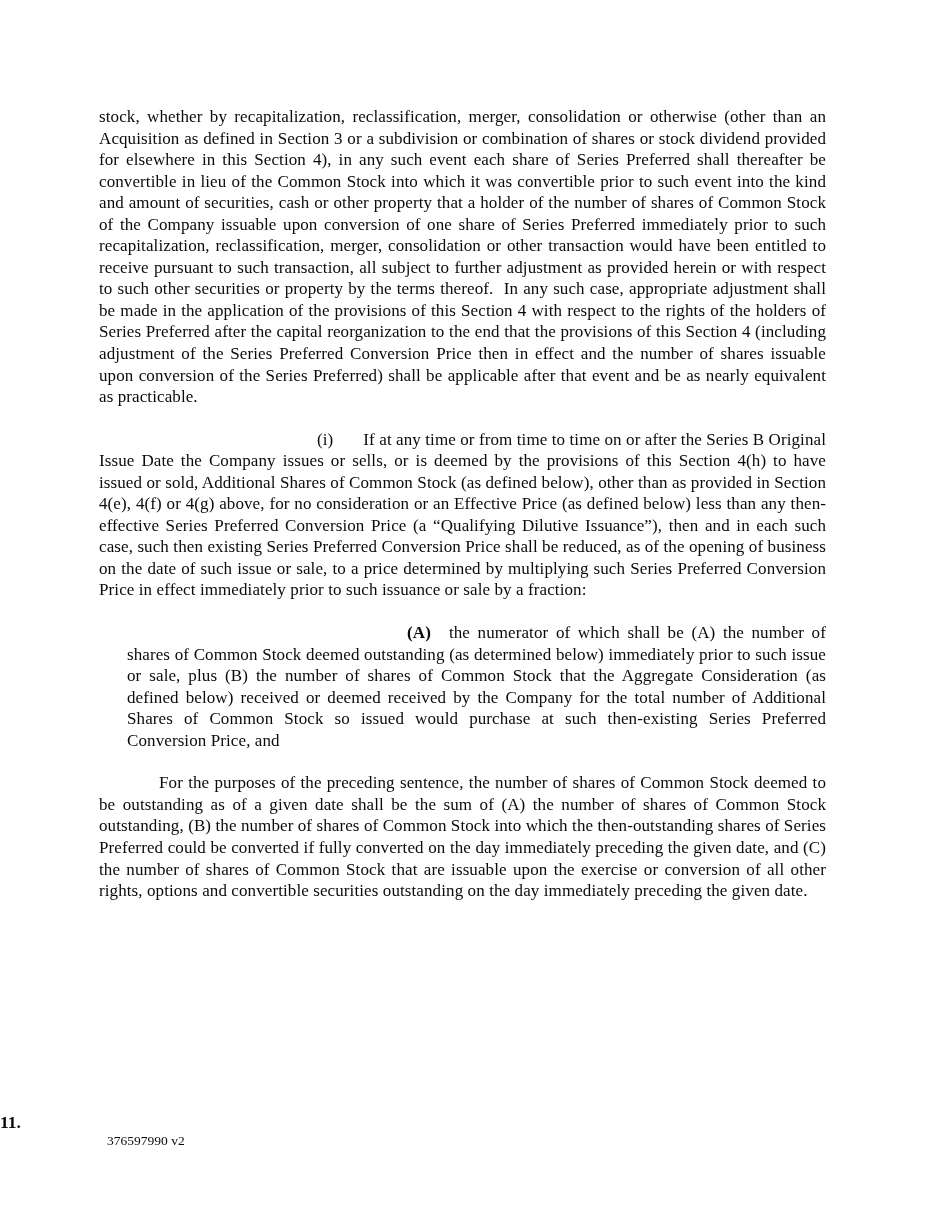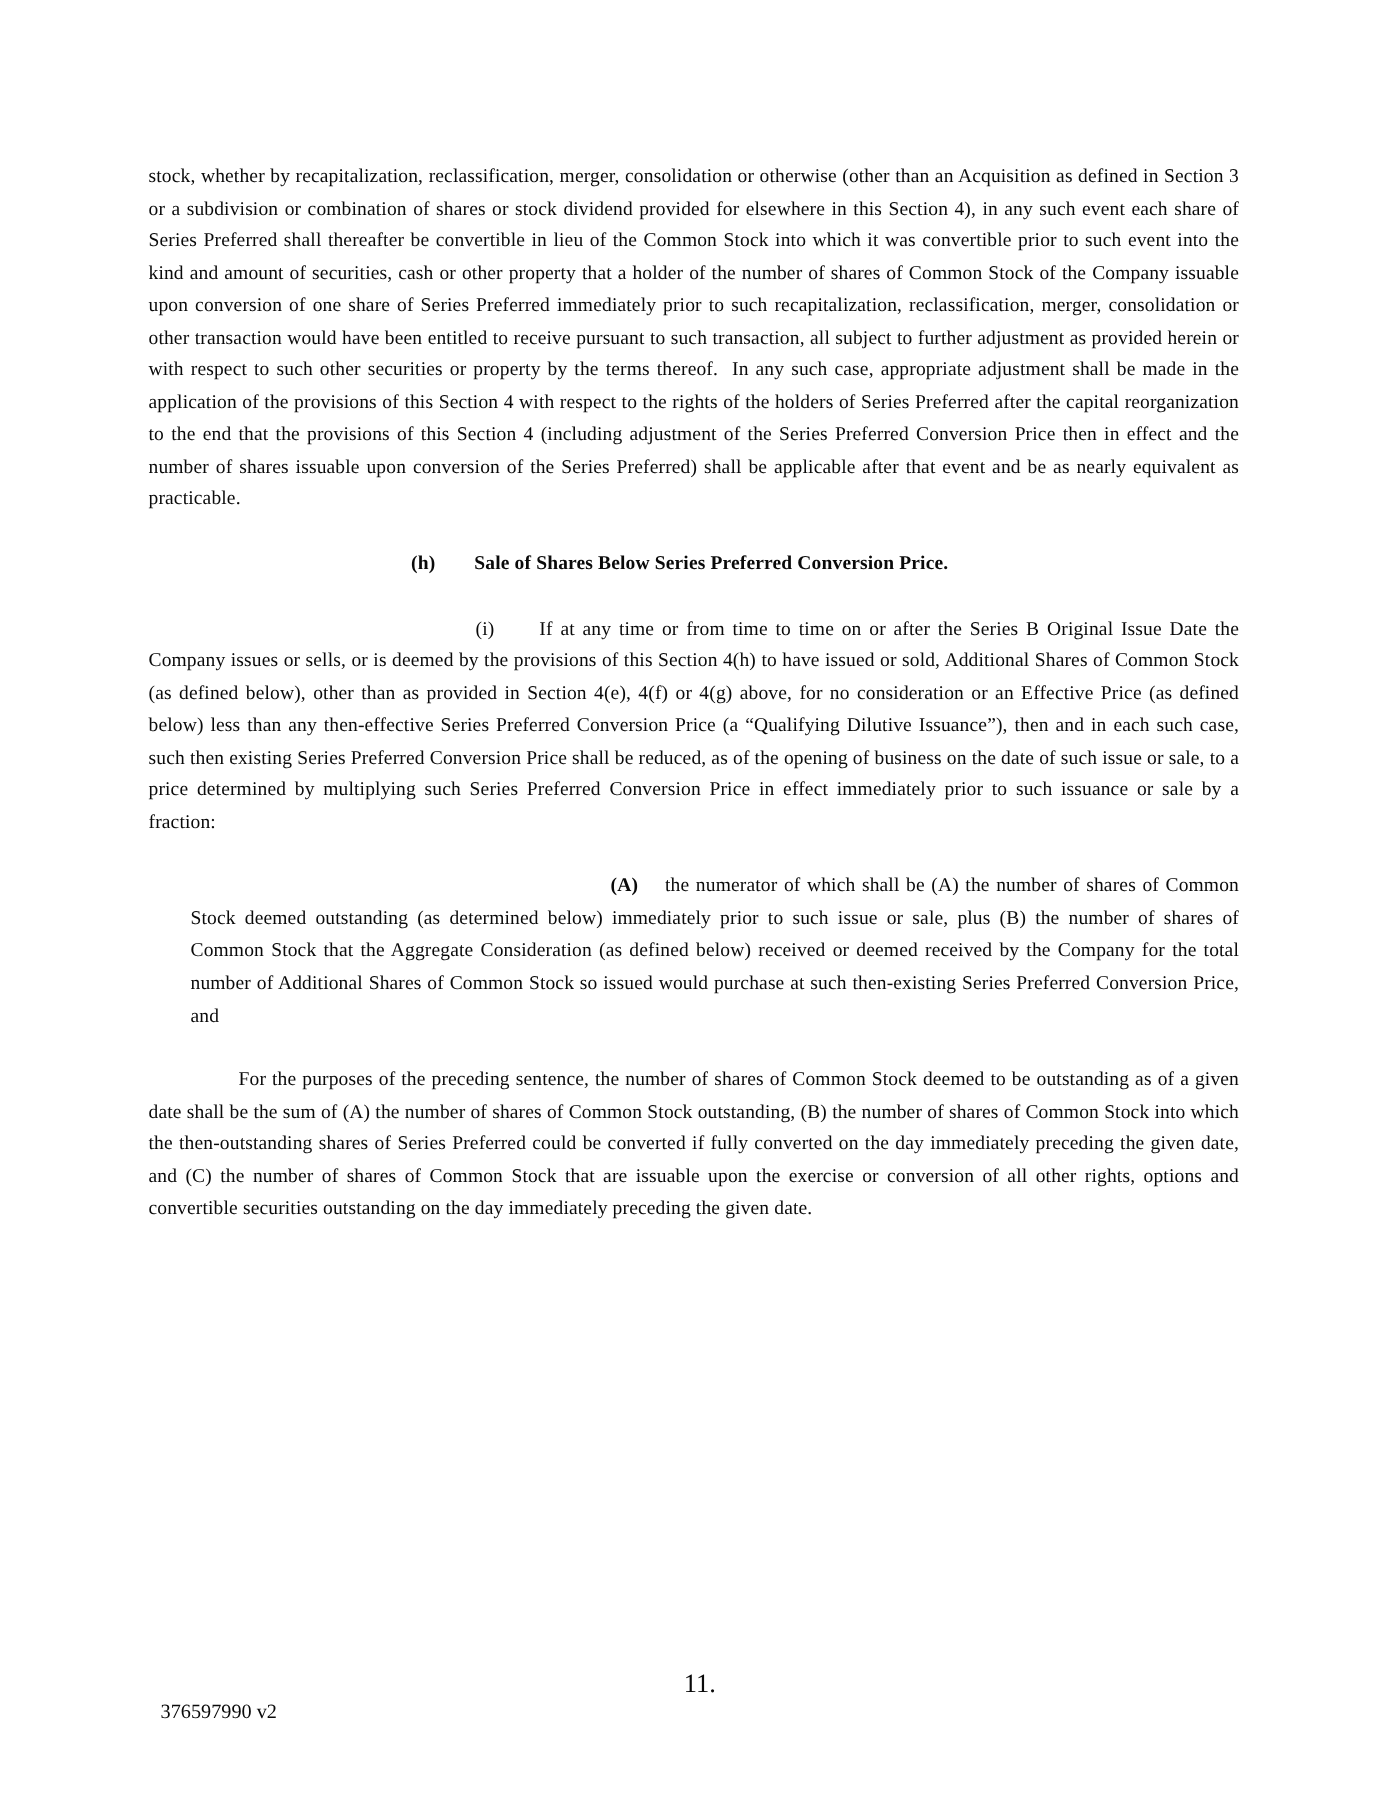--- a/index.html
+++ b/index.html
@@ -17,21 +17,21 @@
     color: #0a0a0a;
   }
   .content {
     position: absolute;
     left: 99px;
     top: 106px;
     width: 727px;
   }
   p.para {
     margin: 0 0 21px 0;
-    font-size: 13px;
+    font-size: 17px;
     line-height: 21.55px;
     text-align: justify;
     letter-spacing: 0.1px;
   }
   p.heading {
     font-weight: bold;
     text-align: left;
     text-indent: 175px;
     margin-bottom: 22px;
   }
@@ -39,42 +39,41 @@
   p.p-i { text-indent: 218px; }
   .lbl-i { margin-right: 30px; }
   p.p-sub { text-indent: 280px; margin-left: 28px; }
   .lbl-sub { margin-right: 18px; font-weight: bold; }
   p.p-final { text-indent: 60px; }
   .page-number {
     position: absolute;
     top: 1112px;
     left: 0;
     width: 933px;
-    text-align: center;
     font-size: 17.6px;
     line-height: 21px;
+    font-weight: bold;
   }
   .footer-note {
     position: absolute;
     top: 1133px;
     left: 107px;
     font-size: 13.5px;
     line-height: 16px;
   }
 </style>
 </head>
 <body>
 
 <div class="page">
 
   <div class="content">
 
     <p class="para"><span>stock, whether by recapitalization, reclassification, merger, consolidation or otherwise (other than an Acquisition as defined in Section 3 or a subdivision or combination of shares or stock dividend provided for elsewhere in this Section 4), in any such event each share of Series Preferred shall thereafter be convertible in lieu of the Common Stock into which it was convertible prior to such event into the kind and amount of securities, cash or other property that a holder of the number of shares of Common Stock of the Company issuable upon conversion of one share of Series Preferred immediately prior to such recapitalization, reclassification, merger, consolidation or other transaction would have been entitled to receive pursuant to such transaction, all subject to further adjustment as provided herein or with respect to such other securities or property by the terms thereof.&nbsp; In any such case, appropriate adjustment shall be made in the application of the provisions of this Section 4 with respect to the rights of the holders of Series Preferred after the capital reorganization to the end that the provisions of this Section 4 (including adjustment of the Series Preferred Conversion Price then in effect and the number of shares issuable upon conversion of the Series Preferred) shall be applicable after that event and be as nearly equivalent as practicable.</span></p>
 
-    <p class="para heading"><span class="hlabel">(h)</span><span>Sale of Shares Below Series Preferred Conversion Price.</span></p>
 
     <p class="para p-i"><span class="lbl-i">(i)</span><span>If at any time or from time to time on or after the Series B Original Issue Date the Company issues or sells, or is deemed by the provisions of this Section 4(h) to have issued or sold, Additional Shares of Common Stock (as defined below), other than as provided in Section 4(e), 4(f) or 4(g) above, for no consideration or an Effective Price (as defined below) less than any then-effective Series Preferred Conversion Price (a “Qualifying Dilutive Issuance”), then and in each such case, such then existing Series Preferred Conversion Price shall be reduced, as of the opening of business on the date of such issue or sale, to a price determined by multiplying such Series Preferred Conversion Price in effect immediately prior to such issuance or sale by a fraction:</span></p>
 
     <p class="para p-sub"><span class="lbl-sub">(A)</span><span>the numerator of which shall be (A) the number of shares of Common Stock deemed outstanding (as determined below) immediately prior to such issue or sale, plus (B) the number of shares of Common Stock that the Aggregate Consideration (as defined below) received or deemed received by the Company for the total number of Additional Shares of Common Stock so issued would purchase at such then-existing Series Preferred Conversion Price, and</span></p>
 
 
     <p class="para p-final"><span>For the purposes of the preceding sentence, the number of shares of Common Stock deemed to be outstanding as of a given date shall be the sum of (A) the number of shares of Common Stock outstanding, (B) the number of shares of Common Stock into which the then-outstanding shares of Series Preferred could be converted if fully converted on the day immediately preceding the given date, and (C) the number of shares of Common Stock that are issuable upon the exercise or conversion of all other rights, options and convertible securities outstanding on the day immediately preceding the given date.</span></p>
 
   </div>
 

